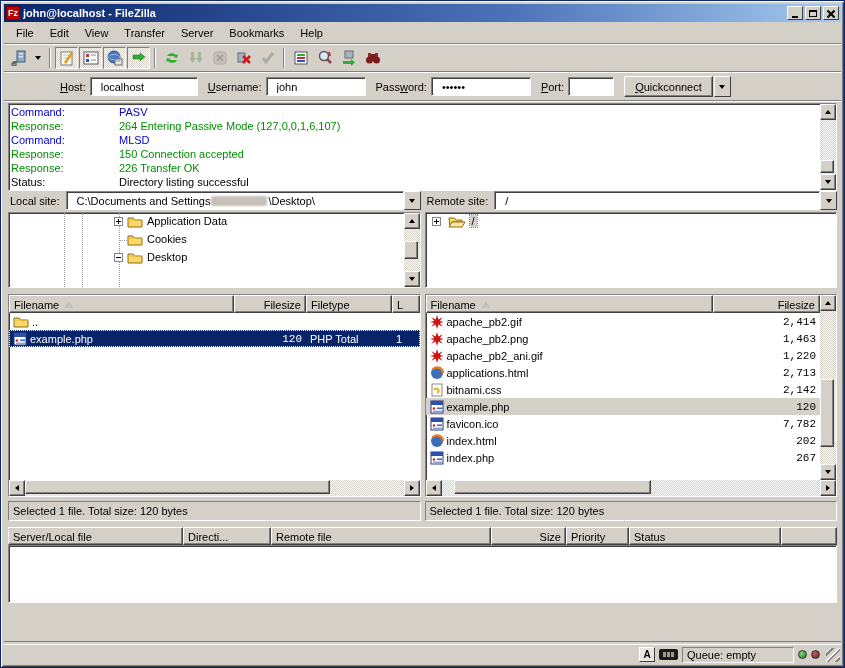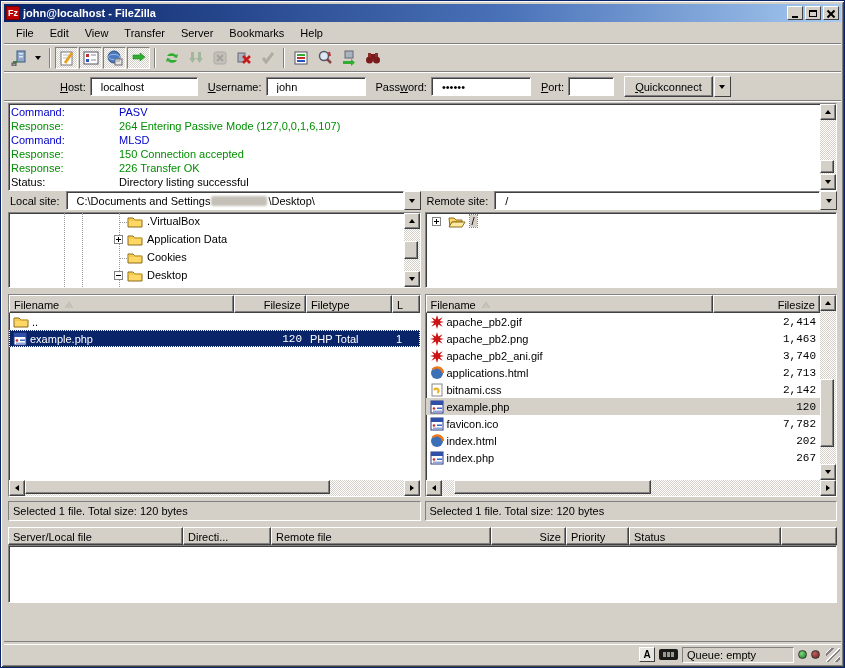--- a/index.html
+++ b/index.html
@@ -345,28 +345,20 @@
           <div class="combo-btn">
               <span class="tri-down"></span>
             </div>
         </div>
       </div>
       <div class="tree white-panel">
         <div class="tree-body">
           <div class="guide" style="left:55px"></div>
           <div class="guide" style="left:73px"></div>
           <div class="guide" style="left:110px"></div>
-          <div class="tree-row">
-            <span class="tree-stub" style="left:110px;width:8px"></span>
-            <span class="tree-icon" style="left:118px"><svg width="16" height="13">
-                  <path d="M1 3 h5 l2 2 h7 v7 H1z" fill="#ffd765" stroke="#8a6d1a"></path>
-                  <path d="M1 5 h14" stroke="#e8bc3a"></path>
-                </svg></span>
-            <span class="tree-label" style="left:138px">.VirtualBox</span>
-          </div>
           <div class="tree-row">
             <span class="expander plus" style="left:105px"></span>
             <span class="tree-icon" style="left:118px"><svg width="16" height="13">
                   <path d="M1 3 h5 l2 2 h7 v7 H1z" fill="#ffd765" stroke="#8a6d1a"></path>
                   <path d="M1 5 h14" stroke="#e8bc3a"></path>
                 </svg></span>
             <span class="tree-label" style="left:138px">Application Data</span>
           </div>
           <div class="tree-row">
             <span class="tree-stub" style="left:110px;width:8px"></span>
@@ -534,21 +526,21 @@
               <div class="frow">
                 <div class="c" style="width:287px">
                     <span class="fic">
                       <svg width="14" height="14">
                         <path d="M7 0 L8.4 4.4 12.6 2.2 9.8 6 14 7 9.8 8 12.6 11.8 8.4 9.6 7 14 5.6 9.6 1.4 11.8 4.2 8 0 7 4.2 6 1.4 2.2 5.6 4.4 Z" fill="#cc1414"></path>
                       </svg>
                     </span>
                     <span>apache_pb2_ani.gif</span>
                   </div>
                 <div class="c r" style="flex:1">
-                    <span>3,740</span>
+                    <span>1,220</span>
                   </div>
               </div>
               <div class="frow">
                 <div class="c" style="width:287px">
                     <span class="fic">
                       <svg width="14" height="14">
                         <circle cx="7" cy="7" r="6" fill="#3b6fb6"></circle>
                         <path d="M2.5 3.5 A6 6 0 0 1 13 7" stroke="#f07818" stroke-width="2.4" fill="none"></path>
                       </svg>
                     </span>

